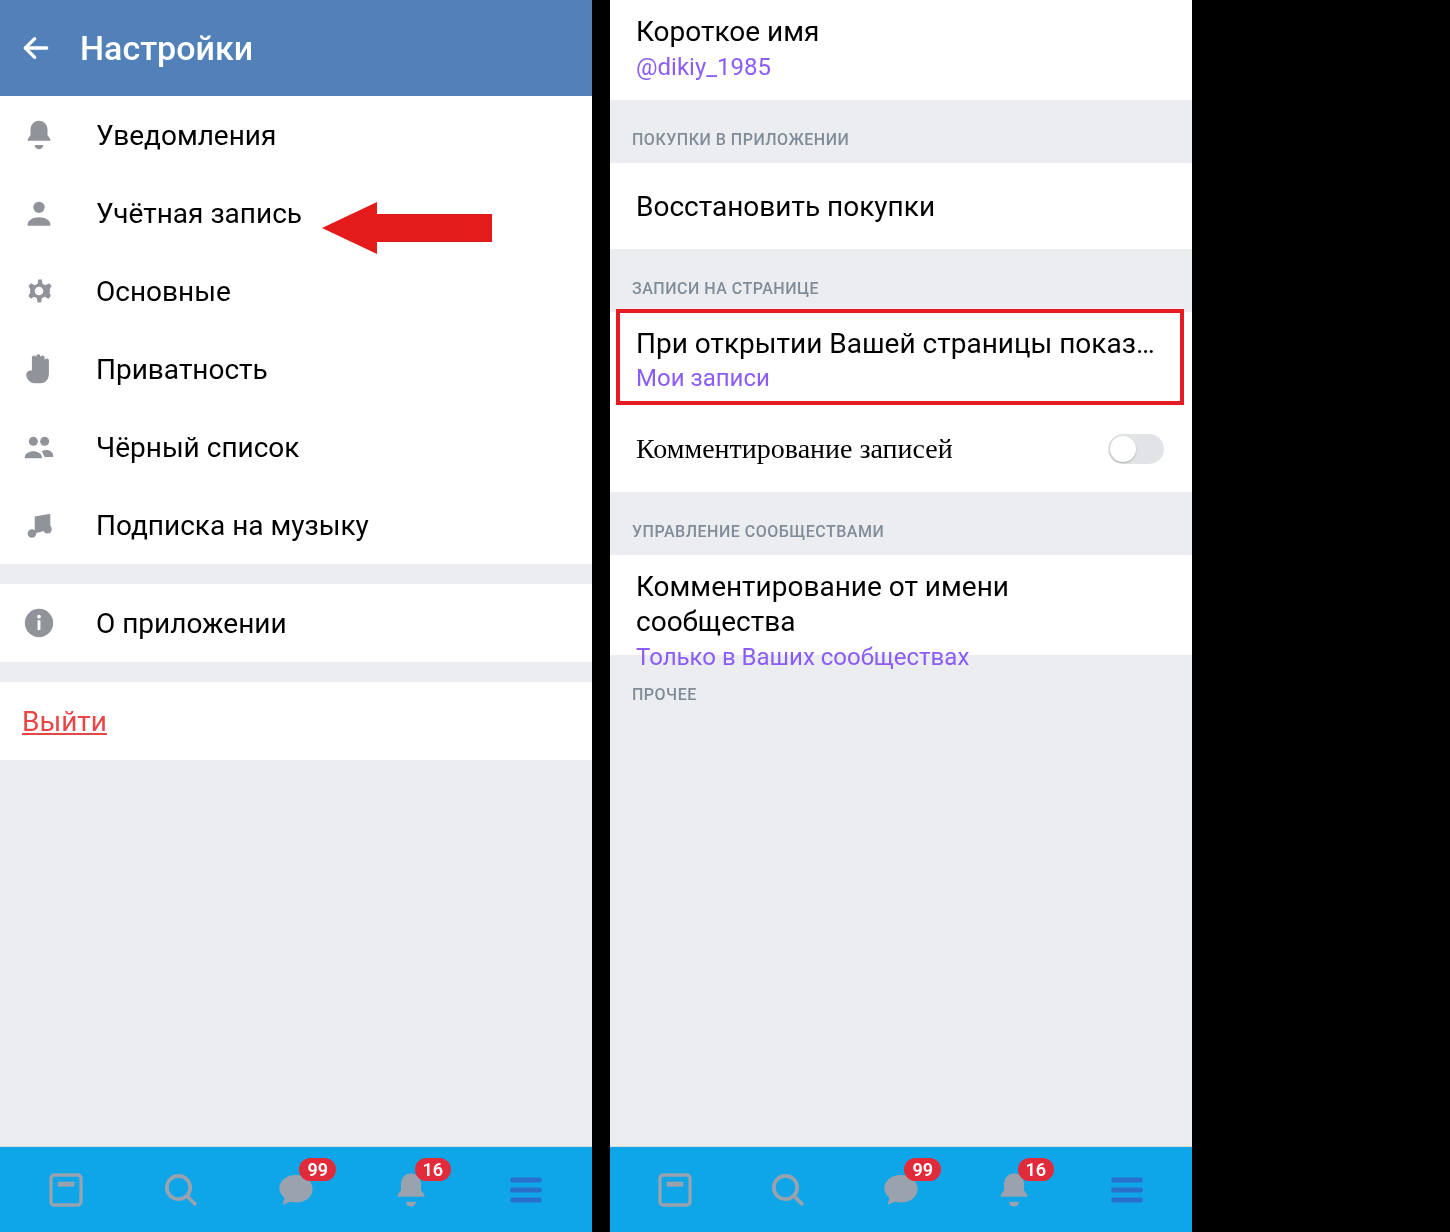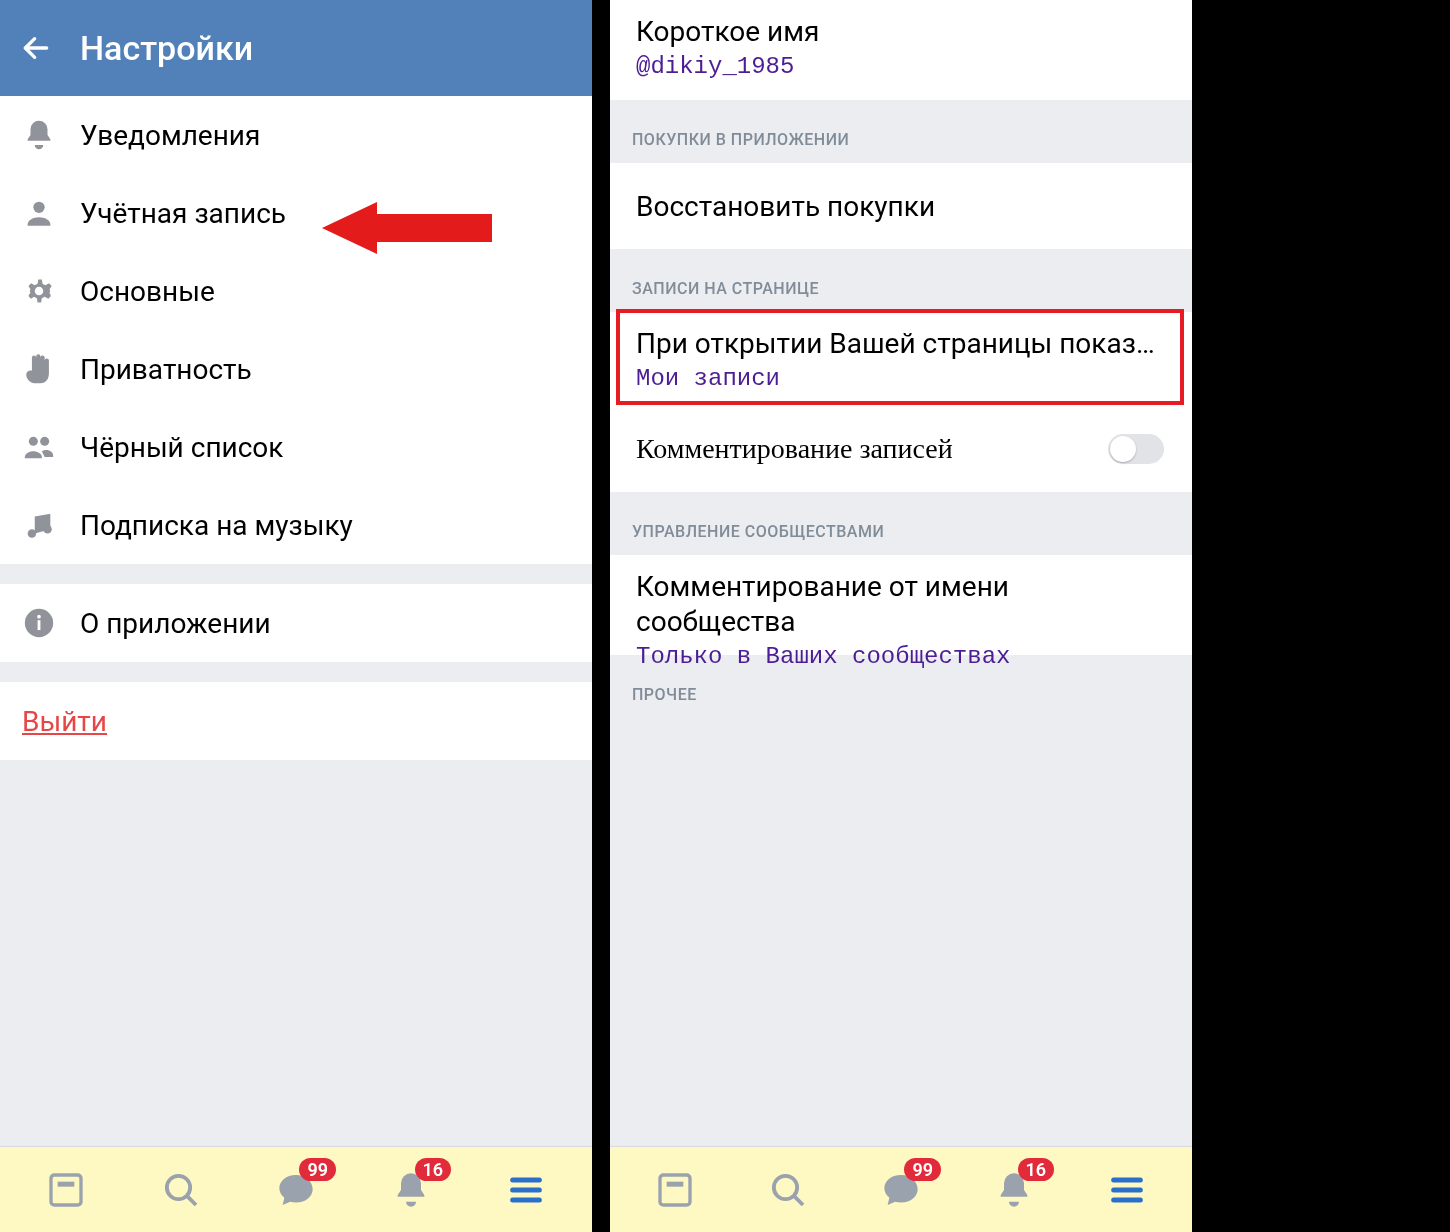--- a/index.html
+++ b/index.html
@@ -38,29 +38,29 @@
 
   .content { flex: 1; overflow: hidden; background: #ebedf0; }
 
   .group { background: #fff; }
 
   .row {
     display: flex;
     align-items: center;
     height: 78px;
     padding: 0 22px;
-    gap: 24px;
+    gap: 40px;
   }
   .row .label {
     color: #000;
     font-size: 28px;
   }
   .row-twoline { height: auto; padding: 14px 22px; flex-direction: column; align-items: flex-start; gap: 4px; }
   .row-twoline .label { font-size: 28px; color: #000; line-height: 1.25; }
-  .row-twoline .sub { font-size: 24px; color: #4c1d95; font-family: Liberation Mono, monospace; }
+  .row-twoline .sub { font-size: 24px; color: #8b5cf6; }
 
   .icon { width: 34px; height: 34px; color: #909399; flex-shrink: 0; }
   .icon svg { width: 100%; height: 100%; display: block; }
 
   .section-gap { height: 20px; background: #ebedf0; }
 
   .section-title {
     color: #818c99;
     font-size: 16px;
     letter-spacing: 0.5px;
@@ -82,21 +82,21 @@
     border: 4px solid #e51c23;
     position: absolute;
   }
 
   .bottom-nav {
     position: absolute;
     bottom: 0;
     left: 0;
     right: 0;
     height: 86px;
-    background: #fef9c3;
+    background: #0ea5e9;
     border-top: 1px solid #d9dbde;
     display: flex;
     align-items: center;
     justify-content: space-around;
     padding: 0 8px;
   }
   .nav-item {
     width: 52px;
     height: 52px;
     position: relative;

